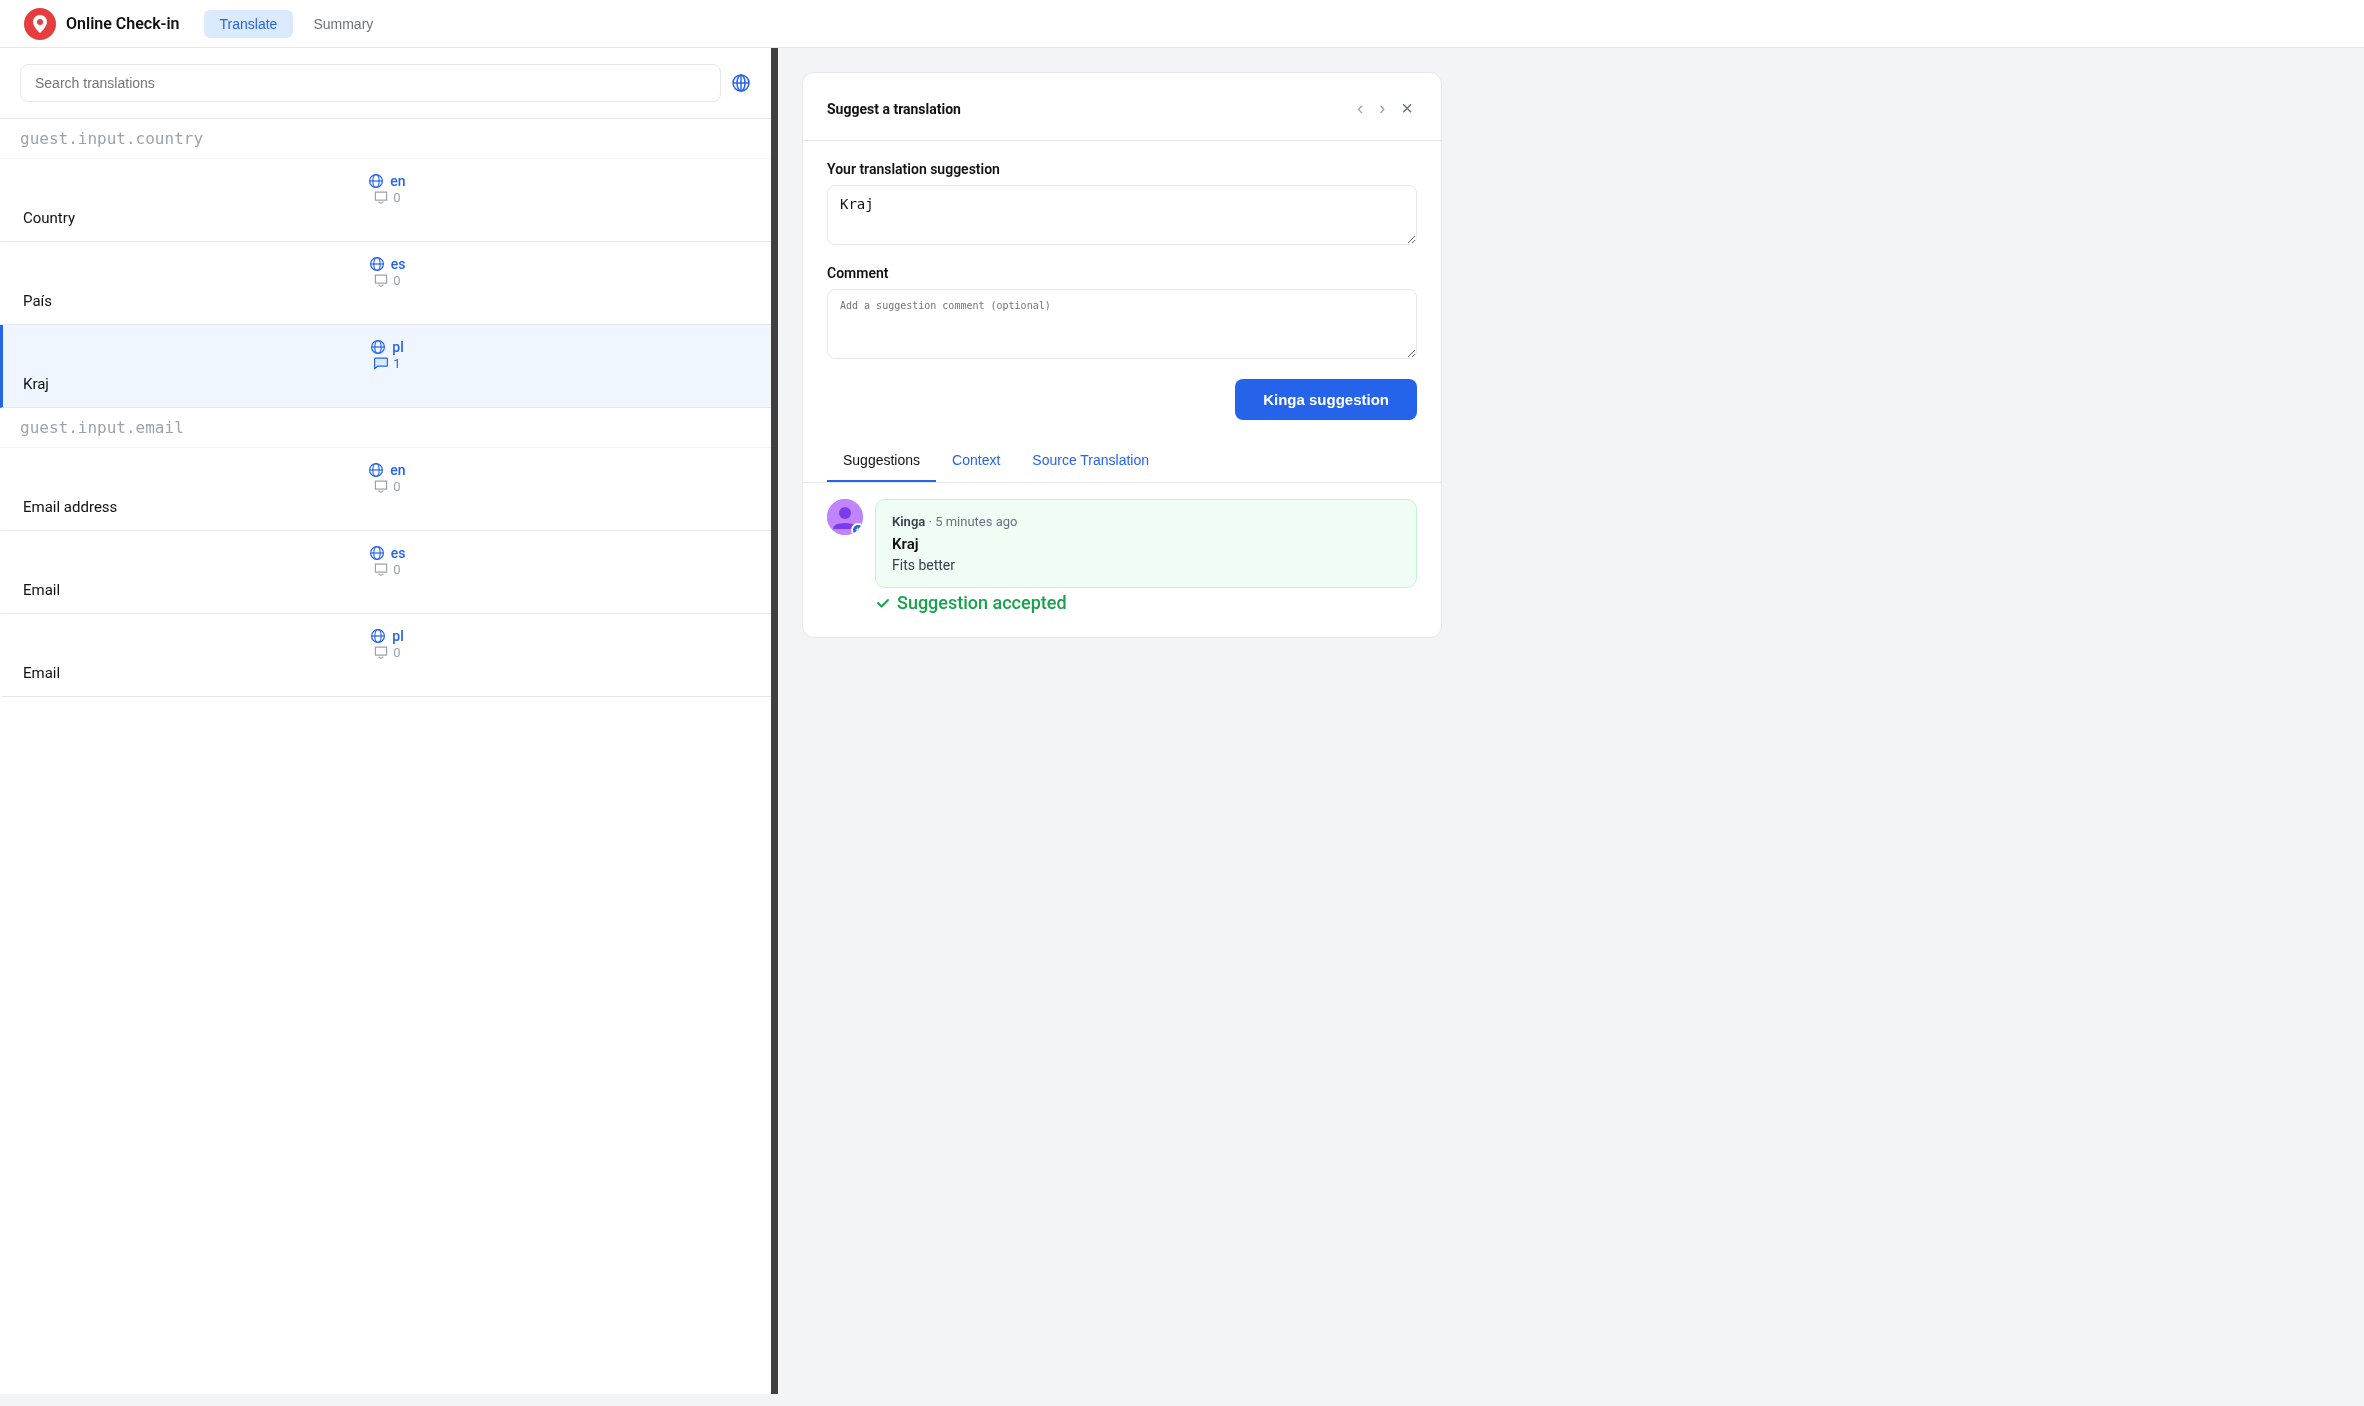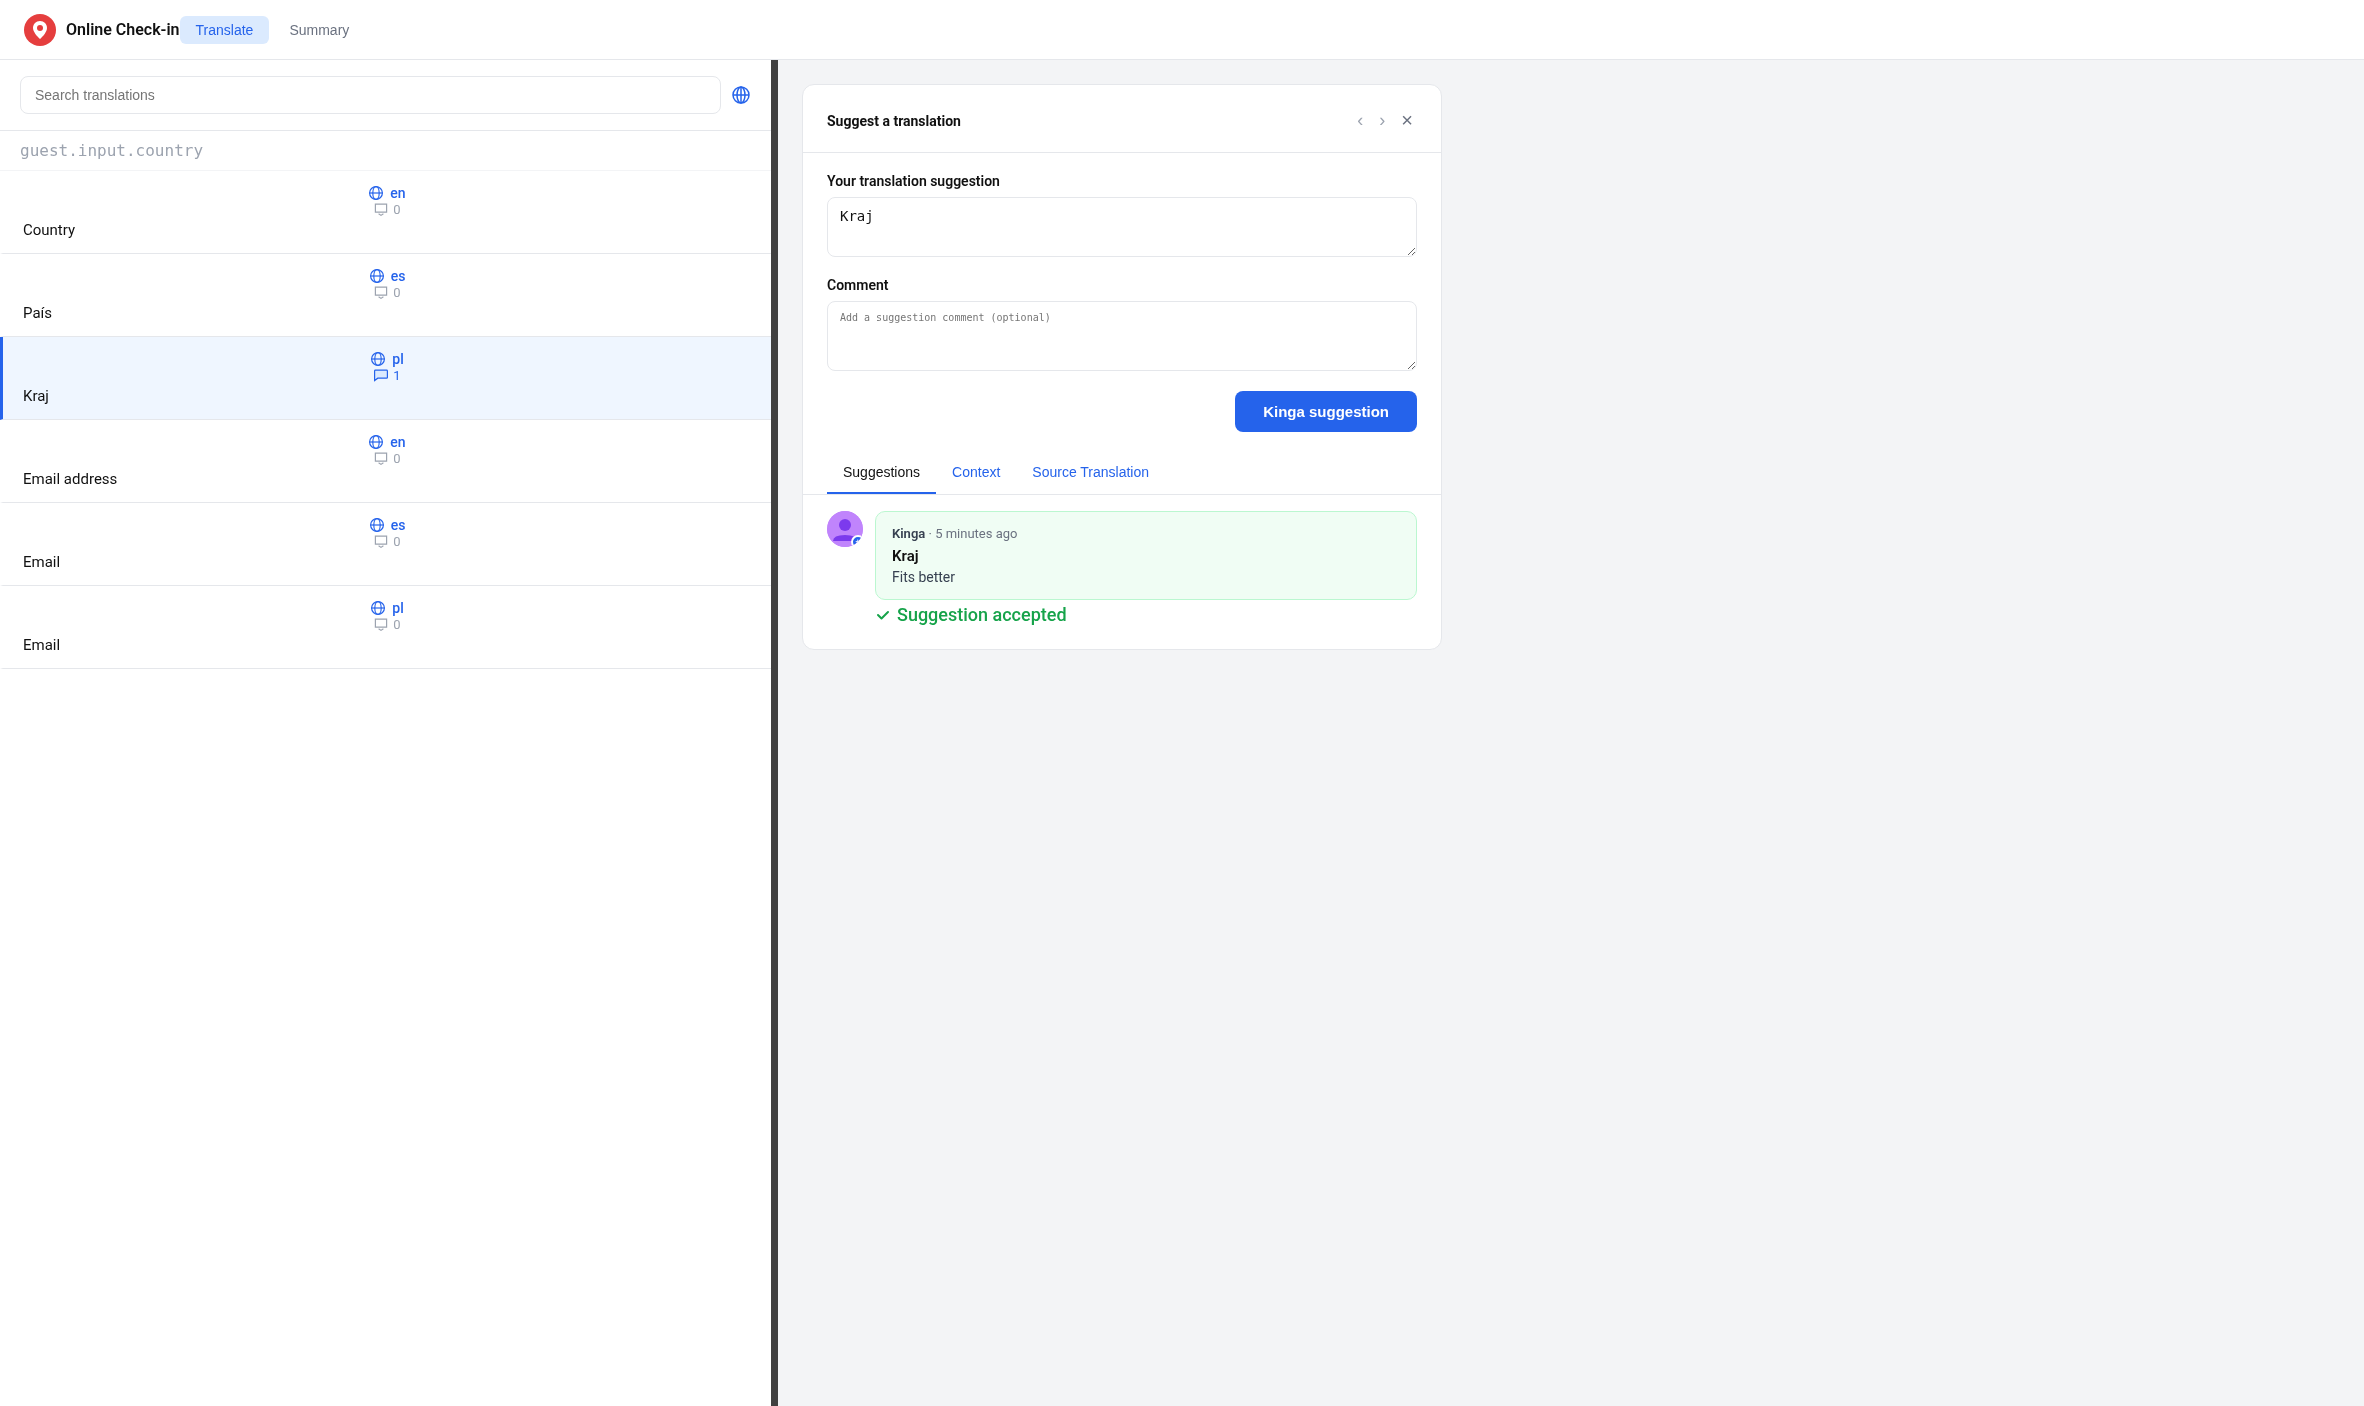--- a/index.html
+++ b/index.html
@@ -8,22 +8,23 @@
       background: #f3f4f6;
       min-height: 100vh;
     }
 
     
     .header {
       background: #fff;
       display: flex;
       align-items: center;
       padding: 0 24px;
-      height: 60px;
+      height: 48px;
       border-bottom: 1px solid #e5e7eb;
+      gap: 24px;
     }
     .logo-area {
       display: flex;
       align-items: center;
       gap: 10px;
     }
     .logo-icon {
       width: 32px;
       height: 32px;
     }
@@ -431,20 +432,21 @@
         <div class="comment-count has-comments">
           <svg width="16" height="16" viewBox="0 0 20 20" fill="none">
             <path d="M3 4h14a1 1 0 011 1v8a1 1 0 01-1 1H6l-4 3V5a1 1 0 011-1z" stroke="#2563eb" stroke-width="1.5" fill="#dbeafe"></path>
           </svg>
           <span>1</span>
         </div>
       </div>
       <div class="translation-value">Kraj</div>
     </div>
 
+    <div class="section-key">guest.input.email</div>
 
     <div class="translation-item">
       <div class="lang-row">
         <div class="lang-badge">
           <svg width="16" height="16" viewBox="0 0 20 20" fill="none">
             <circle cx="10" cy="10" r="8" stroke="#2563eb" stroke-width="1.5" fill="none"></circle>
             <ellipse cx="10" cy="10" rx="4" ry="8" stroke="#2563eb" stroke-width="1.5" fill="none"></ellipse>
             <line x1="2" y1="10" x2="18" y2="10" stroke="#2563eb" stroke-width="1.5"></line>
           </svg>
           <span>en</span>

